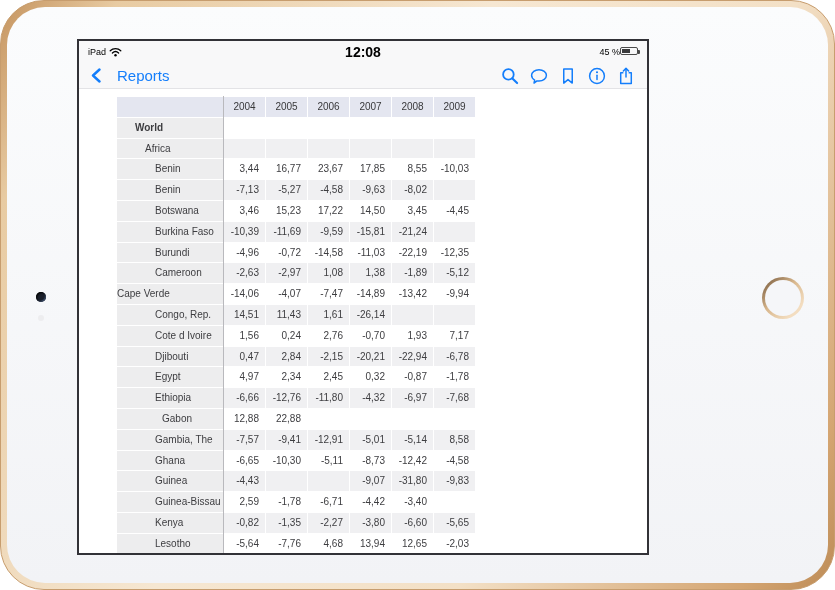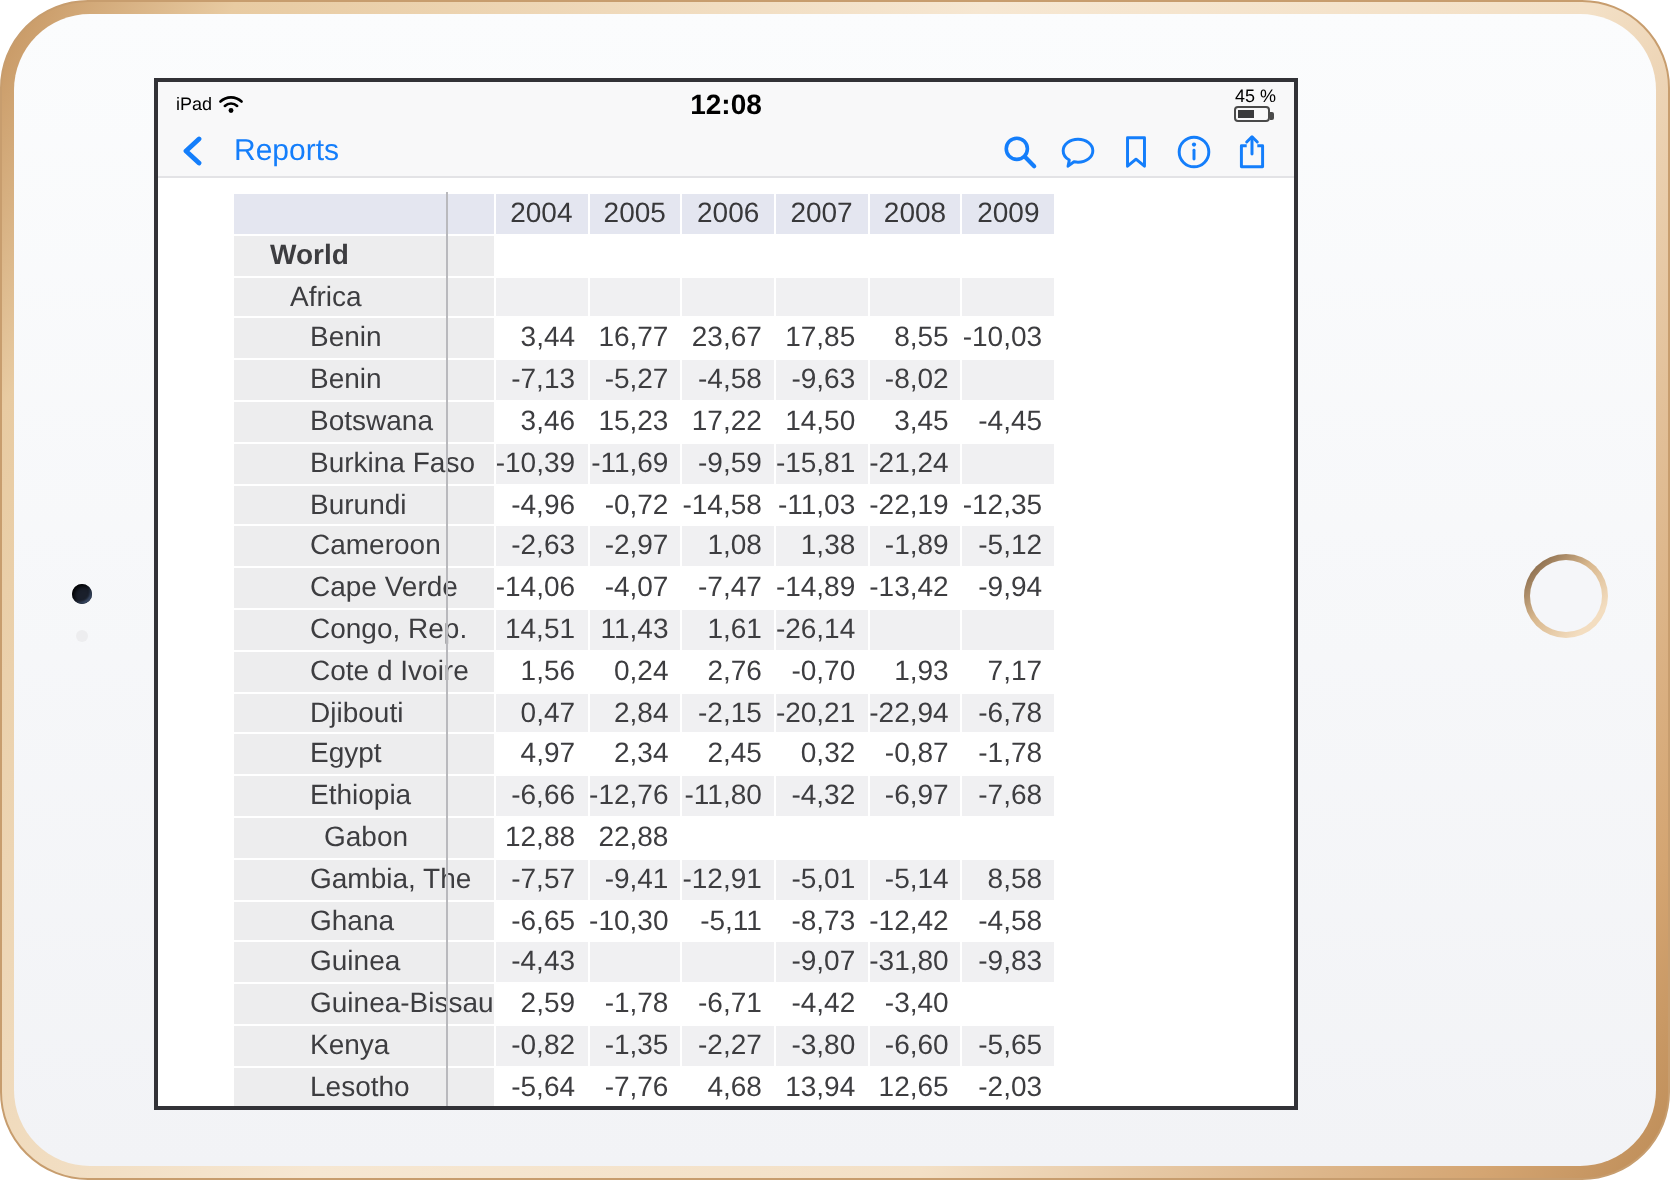--- a/index.html
+++ b/index.html
@@ -44,21 +44,21 @@
   
   .status-bar {
     height:22px; background:#f8f8f9; display:flex; align-items:center;
     padding:0 9px; font-size:9px; color:#000; position:relative;
   }
   .sb-left { display:flex; align-items:center; gap:3px; }
   .sb-time {
     position:absolute; left:0; right:0; text-align:center;
     font-weight:700; font-size:14px; pointer-events:none;
   }
-  .sb-right { margin-left:auto; display:flex; gap:0;flex-direction:column; }
+  .sb-right { margin-left:auto; display:flex; gap:0; }
   .battery {
     display:inline-block; width:18px; height:8px; border:1px solid #4a4a4a;
     border-radius:2px; position:relative;
   }
   .battery::before {
     content:""; position:absolute; left:1px; top:1px; bottom:1px; width:50%;
     background:#3a3a3c;
   }
   .battery::after {
     content:""; position:absolute; right:-3px; top:2px; width:2px; height:4px;
@@ -76,21 +76,21 @@
     color:#147efb; font-size:15px; cursor:pointer;
   }
   .nav-icons { display:flex; align-items:center; gap:11px; }
   .nav-icons svg { display:block; cursor:pointer; }
 
   
   .content { background:#fff; height:466px; }
   .table-wrap { position:relative; margin:7px 0 0 37px; width:360px; }
   table {
     border-collapse:separate; border-spacing:1px; background:#fff;
-    table-layout:fixed; font-size:14px; color:#3d3d40;
+    table-layout:fixed; font-size:10px; color:#3d3d40;
   }
   th, td { height:19.8px; line-height:19.8px; overflow:hidden; white-space:nowrap; }
   th {
     background:#e4e6f0; font-weight:400; color:#38383a; text-align:center;
   }
   th.label-col { width:106px; }
   th.year { width:41px; }
   td.label { background:#ededee; text-align:left; }
   td.val { text-align:right; padding-right:6px; background:#ffffff; }
   tr.stripe td.val { background:#f0f0f2; }
@@ -237,21 +237,21 @@
                 <tr class="stripe">
                   <td class="label" style="padding-left: 38px;">Cameroon</td>
                   <td class="val">-2,63</td>
                   <td class="val">-2,97</td>
                   <td class="val">1,08</td>
                   <td class="val">1,38</td>
                   <td class="val">-1,89</td>
                   <td class="val">-5,12</td>
                 </tr>
                 <tr>
-                  <td class="label" style="padding-left: 38px;">Cape Verde</td>
+                  <td class="label" style="">Cape Verde</td>
                   <td class="val">-14,06</td>
                   <td class="val">-4,07</td>
                   <td class="val">-7,47</td>
                   <td class="val">-14,89</td>
                   <td class="val">-13,42</td>
                   <td class="val">-9,94</td>
                 </tr>
                 <tr class="stripe">
                   <td class="label" style="padding-left: 38px;">Congo, Rep.</td>
                   <td class="val">14,51</td>

